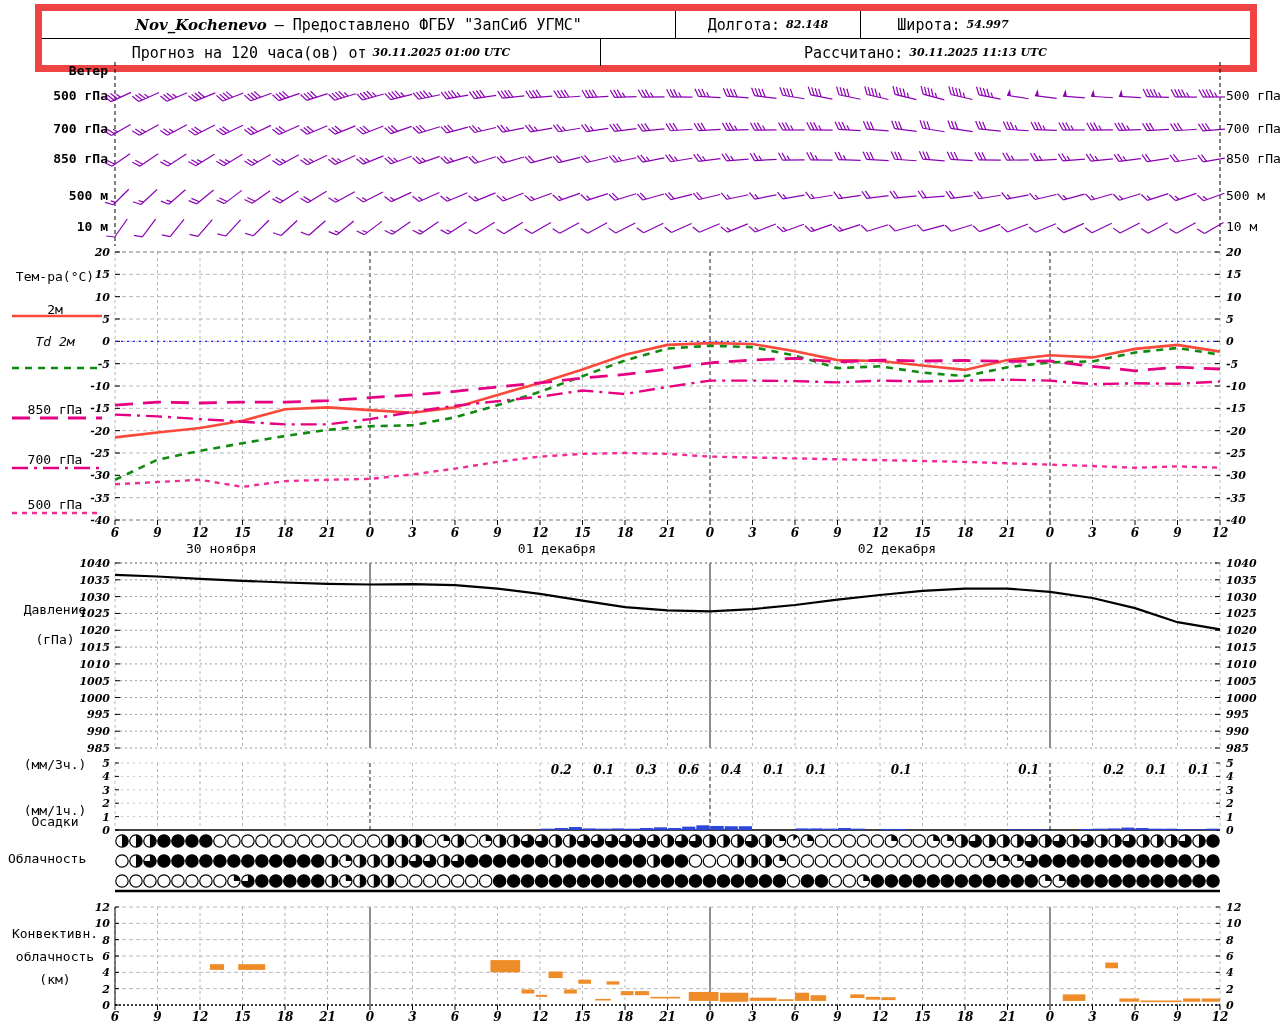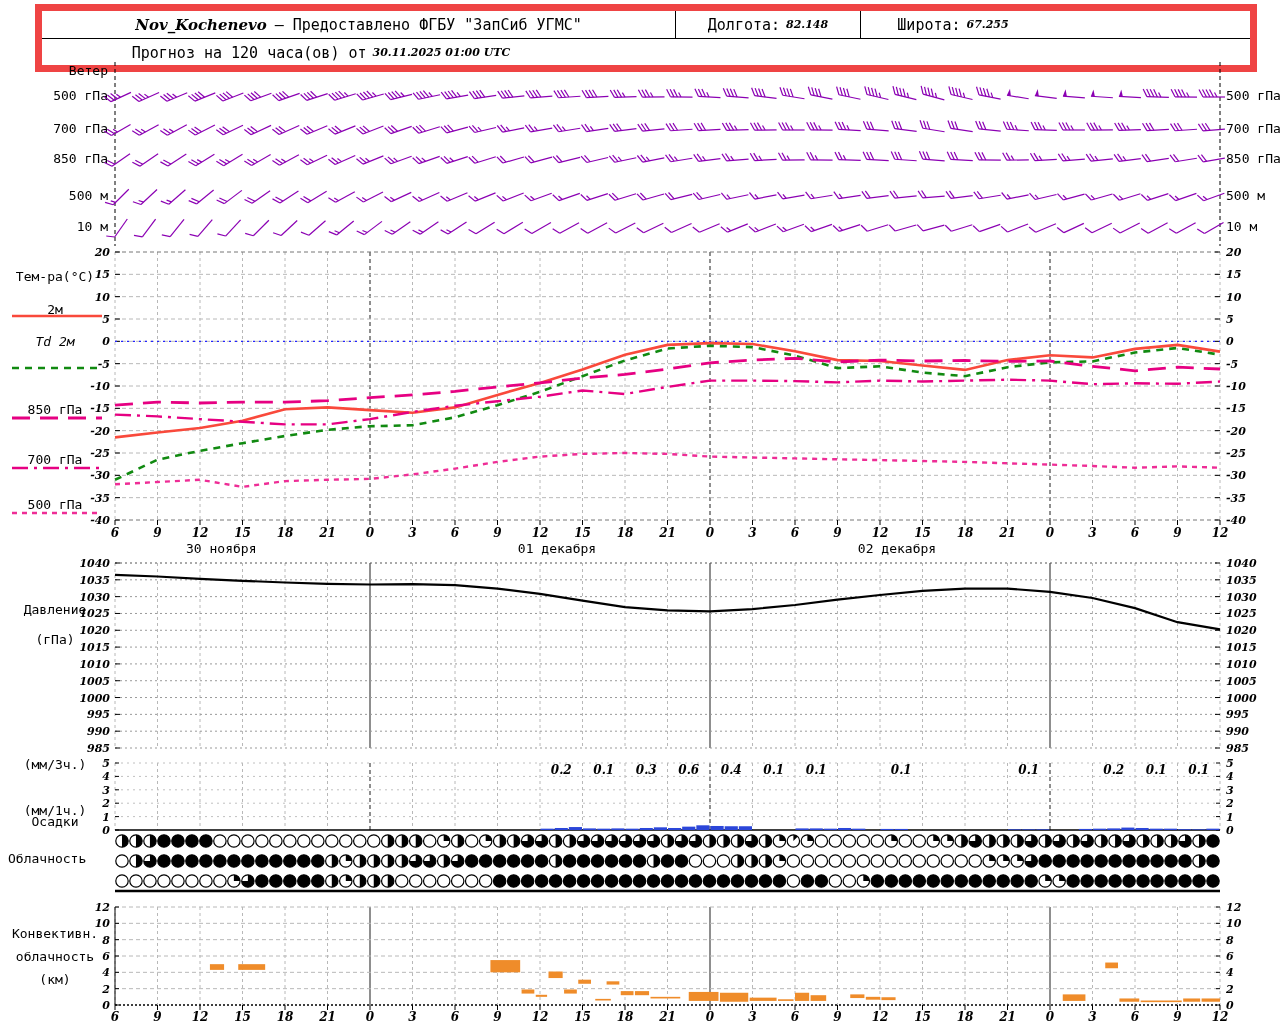--- a/index.html
+++ b/index.html
@@ -8,21 +8,21 @@
   
   #hdr{position:absolute;left:35px;top:4px;width:1208px;height:54px;border:7px solid #ef4444;}
   .hrow{display:flex;height:27px;align-items:center;}
   #hrow1{border-bottom:1px solid #000;}
   .hcell{height:100%;display:flex;align-items:center;justify-content:center;font-size:15px;white-space:nowrap;}
   .hsep{border-left:1px solid #000;}
   .val{font-family:"DejaVu Serif",serif;font-style:italic;font-weight:bold;font-size:11px;padding-left:6px;}
   .stn{font-family:"DejaVu Serif",serif;font-style:italic;font-weight:bold;padding-right:8px;}
   
   .lab{position:absolute;font-size:13px;line-height:14px;white-space:nowrap;}
-  .lml{left:0;width:108px;text-align:right;}
+  .lml{left:0;width:108px;text-align:right;font-weight:bold;}
   .lmc{left:2px;width:106px;text-align:center;}
   .rml{left:1226px;width:60px;text-align:left;}
   svg text{user-select:none;}
   .tick{font:italic bold 11px "DejaVu Serif",serif;fill:#000;}
   .hourlbl{font:italic bold 12px "DejaVu Serif",serif;fill:#000;}
   .datelbl{font:13px "DejaVu Sans Mono",monospace;fill:#000;}
   .pval{font:italic bold 12px "DejaVu Serif",serif;fill:#000;}
 </style>
 </head>
 <body>
@@ -34,27 +34,31 @@
       <div class="hcell" style="width:633px">
         <span class="stn">Nov_Kochenevo</span>
         <span>– Предоставлено ФГБУ "ЗапСиб УГМС"</span>
       </div>
       <div class="hcell hsep" style="width:184px">
         <span>Долгота:</span>
         <span class="val">82.148</span>
       </div>
       <div class="hcell hsep" style="width:184px">
         <span>Широта:</span>
-        <span class="val">67.255</span>
+        <span class="val">54.997</span>
       </div>
     </div>
     <div class="hrow">
       <div class="hcell" style="width:558px">
         <span>Прогноз на 120 часа(ов) от</span>
         <span class="val">30.11.2025 01:00 UTC</span>
+      </div>
+      <div class="hcell hsep" style="flex:1">
+        <span>Рассчитано:</span>
+        <span class="val">30.11.2025 11:13 UTC</span>
       </div>
     </div>
   </div>
 
   <div class="lab lml" style="top:64px">Ветер</div>
   <div class="lab lml" style="top:89px">500 гПа</div>
   <div class="lab lml" style="top:122px">700 гПа</div>
   <div class="lab lml" style="top:152px">850 гПа</div>
   <div class="lab lml" style="top:189px">500 м</div>
   <div class="lab lml" style="top:220px">10 м</div>

